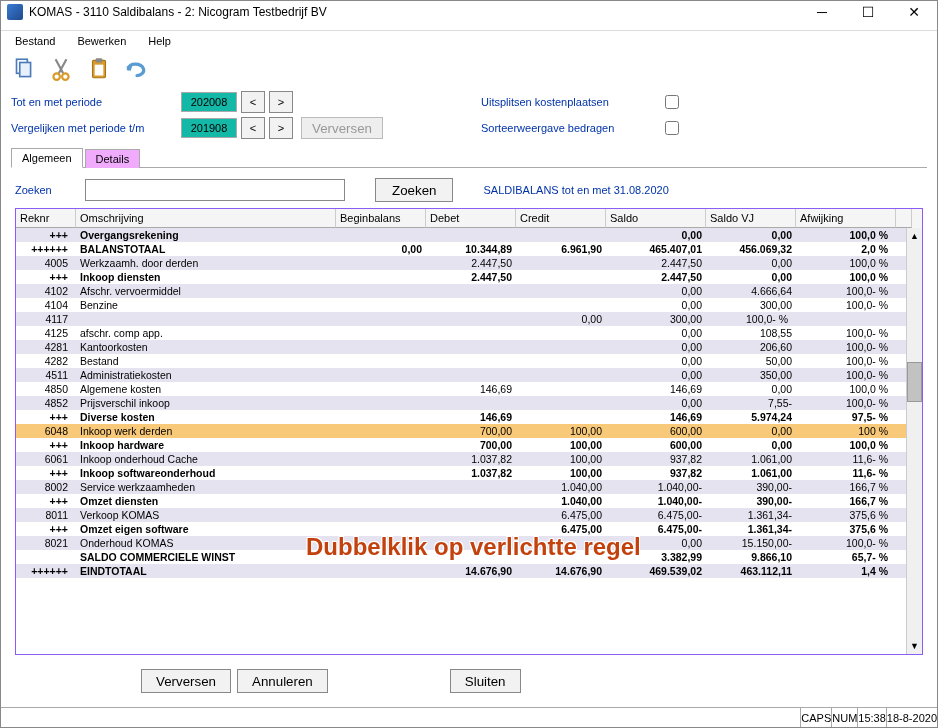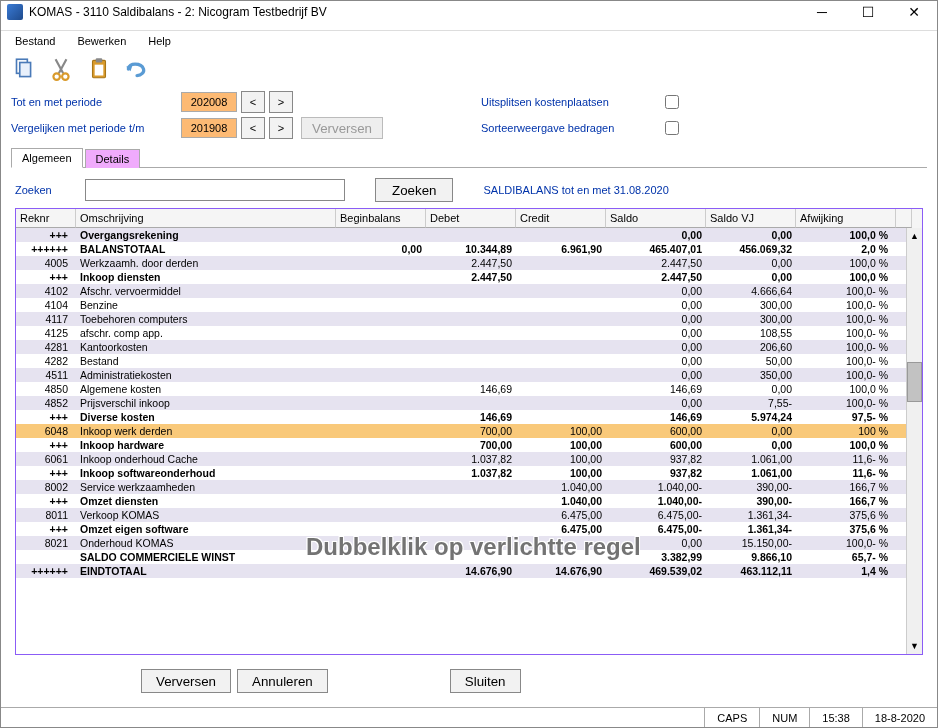--- a/index.html
+++ b/index.html
@@ -62,21 +62,21 @@
     display: grid;
     grid-template-columns: 170px 300px 180px 40px;
     row-gap: 4px;
     align-items: center;
   }
   .params .lbl { color: #0033aa; }
   .params .lbl2 { color: #0033aa; }
   .params .pgroup { display:flex; align-items:center; gap:4px; }
   .params input.period {
     width: 56px; height: 20px;
-    background: #fdba74;
+    background: #14b8a6;
     border: 1px solid #aaa;
     padding: 2px 4px;
     font-family: inherit; font-size: 11px;
     text-align: center;
   }
   .params button.stepper {
     width: 24px; height: 22px;
     border: 1px solid #888;
     background: #f2f2f2;
     cursor: pointer;
@@ -202,21 +202,21 @@
     width: 100%;
     background: #c2c2c2;
     border: 1px solid #999;
   }
   .overlaytext {
     position: absolute;
     left: 290px;
     top: 305px;
     font-size: 24px;
     font-weight: bold;
-    color: #737373;
+    color: #c2410c;
     text-shadow: -1px -1px 0 #fff, 1px -1px 0 #fff, -1px 1px 0 #fff, 1px 1px 0 #fff, 0 0 2px #fff;
     pointer-events: none;
     z-index: 10;
   }
   .footerbtns {
     display: flex;
     padding: 14px 14px;
     gap: 6px;
     align-items: center;
   }
@@ -230,21 +230,21 @@
   .footerbtns .spacer { width: 120px; }
   .statusbar {
     height: 20px;
     border-top: 1px solid #aaa;
     display: flex;
     align-items: center;
     font-size: 11px;
   }
   .statusbar .seg {
     border-left: 1px solid #aaa;
-    padding: 0 12px;
+    padding: 0 0;
     height: 100%;
     display:flex;align-items:center;
   }
   .statusbar .fill { flex: 1; }
 </style>
 </head>
 <body>
 
 <div class="titlebar">
   <div class="app-icon"></div>
@@ -405,21 +405,20 @@
         <div class="c-num"></div>
         <div class="c-num"></div>
         <div class="c-num"></div>
         <div class="c-num">0,00</div>
         <div class="c-num">300,00</div>
         <div class="c-afw">100,0- %</div>
         <div></div>
       </div>
       <div class="gridrow stripe-b">
         <div class="c-reknr">4117</div>
-        <div>Toebehoren computers</div>
         <div class="c-num"></div>
         <div class="c-num"></div>
         <div class="c-num"></div>
         <div class="c-num">0,00</div>
         <div class="c-num">300,00</div>
         <div class="c-afw">100,0- %</div>
         <div></div>
       </div>
       <div class="gridrow stripe-a">
         <div class="c-reknr">4125</div>

